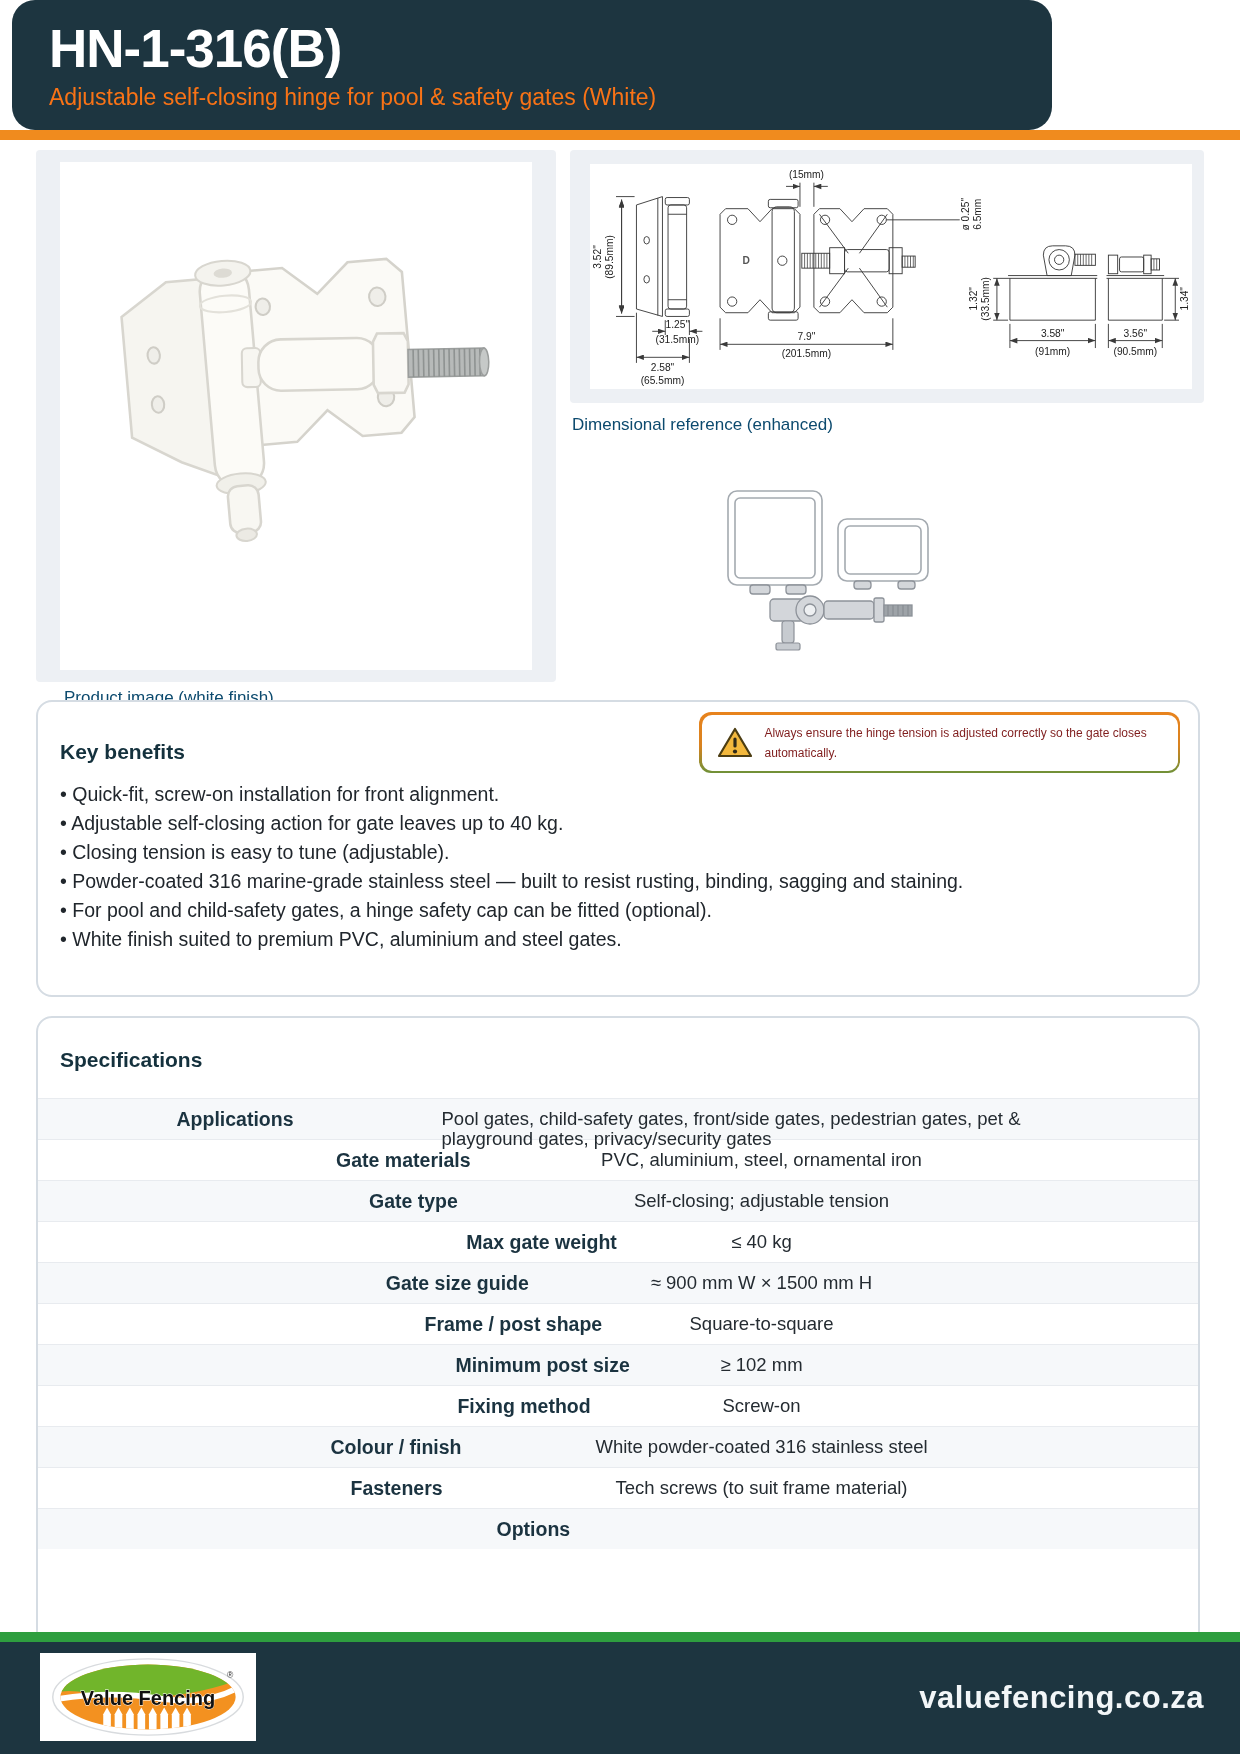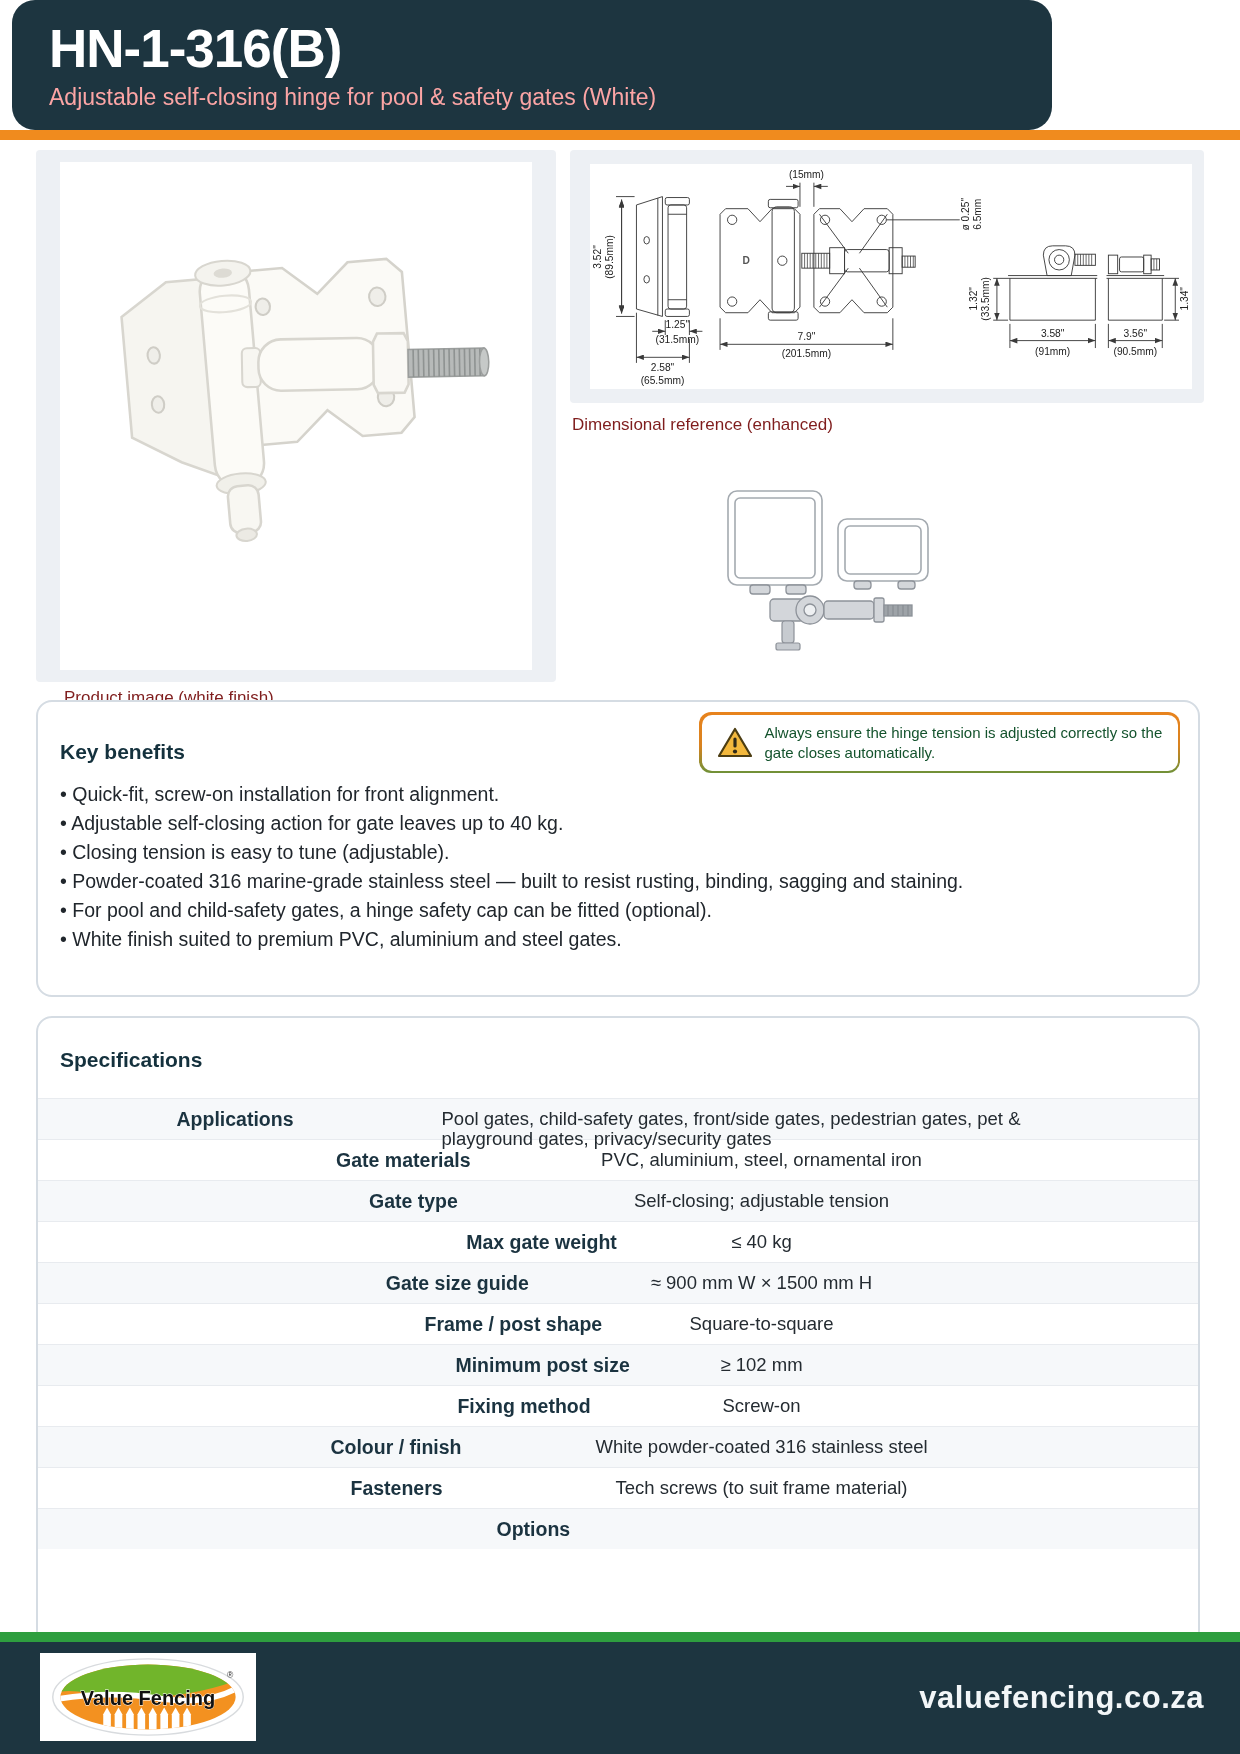--- a/index.html
+++ b/index.html
@@ -3,47 +3,47 @@
 <meta charset="utf-8">
 <style>
   html,body{margin:0;padding:0;}
   body{
     width:1240px;height:1754px;position:relative;overflow:hidden;
     background:#ffffff;font-family:"Liberation Sans",sans-serif;
   }
   
   .header{position:absolute;top:0;left:12px;width:1040px;height:130px;background:#1d3540;border-radius:23px;}
   .header .title{position:absolute;left:37px;top:18px;font-size:53px;font-weight:bold;color:#ffffff;letter-spacing:-1px;}
-  .header .subtitle{position:absolute;left:37px;top:84px;font-size:23px;color:#fca5a5;}
+  .header .subtitle{position:absolute;left:37px;top:84px;font-size:23px;color:#f97316;}
   .orange-bar{position:absolute;top:130px;left:0;width:1240px;height:10px;background:#f08b1e;}
   
   .media{position:absolute;top:150px;left:36px;width:1168px;height:545px;}
   .product-card{position:absolute;left:0;top:0;width:520px;height:532px;background:#edf0f4;border-radius:4px;}
   .product-photo{position:absolute;left:24px;top:12px;width:472px;height:508px;background:#ffffff;}
   .product-photo svg{width:100%;height:100%;}
-  .caption{font-size:17px;color:#7f1d1d;}
+  .caption{font-size:17px;color:#0c4a6e;}
   .product-caption{position:absolute;left:28px;top:538px;}
   .drawing-col{position:absolute;left:534px;top:0;width:634px;}
   .drawing-panel{width:634px;height:253px;background:#edf0f4;border-radius:4px;box-sizing:border-box;padding:14px 12px 14px 20px;}
   .drawing-inner{width:602px;height:225px;background:#ffffff;}
   .drawing-inner svg{width:100%;height:100%;}
   .drawing-caption{margin:12px 0 0 2px;}
   .gate-illustration{margin:52px 0 0 142px;width:232px;height:166px;}
   
   .card{position:absolute;left:36px;width:1164px;background:#ffffff;border:2px solid #d5dce3;border-radius:16px;box-sizing:border-box;}
   .benefits-card{top:700px;height:297px;}
   .card h2{margin:0;font-size:21px;font-weight:bold;color:#14313d;}
   .benefits-card h2{padding:38px 0 0 22px;}
   .benefits-list{margin:16px 120px 0 22px;font-size:19.5px;line-height:29px;color:#20262c;}
   .benefit-item{margin:0;}
   
   .warn-wrap{position:absolute;top:10px;right:18px;width:476px;border-radius:12px;padding:2.5px;
     background:linear-gradient(180deg,#e8831d 0%,#d9821f 55%,#6f9138 100%);}
   .warn-inner{background:#ffffff;border-radius:10px;display:flex;align-items:center;gap:11px;padding:8px 14px;box-sizing:border-box;}
-  .warn-text{font-size:15px;line-height:20px;color:#14532d;}
+  .warn-text{font-size:12px;line-height:20px;color:#7f1d1d;}
   .warn-icon{flex:0 0 38px;height:34px;}
   
   .specs-card{top:1016px;height:760px;overflow:hidden;}
   .specs-card h2{padding:30px 0 0 22px;}
   .spec-table{margin-top:26px;}
   .spec-row{display:flex;height:41px;box-sizing:border-box;border-top:1px solid #e8ebef;padding-left:22px;overflow:visible;justify-content:center;}
   .spec-row:nth-child(odd){background:#f6f8fa;}
   .spec-label{width:265px;flex:0 0 265px;font-size:19.5px;font-weight:bold;color:#1b3340;padding-top:9px;}
   .spec-value{font-size:18.5px;color:#242b31;line-height:20px;padding-top:10px;max-width:640px;}
   

